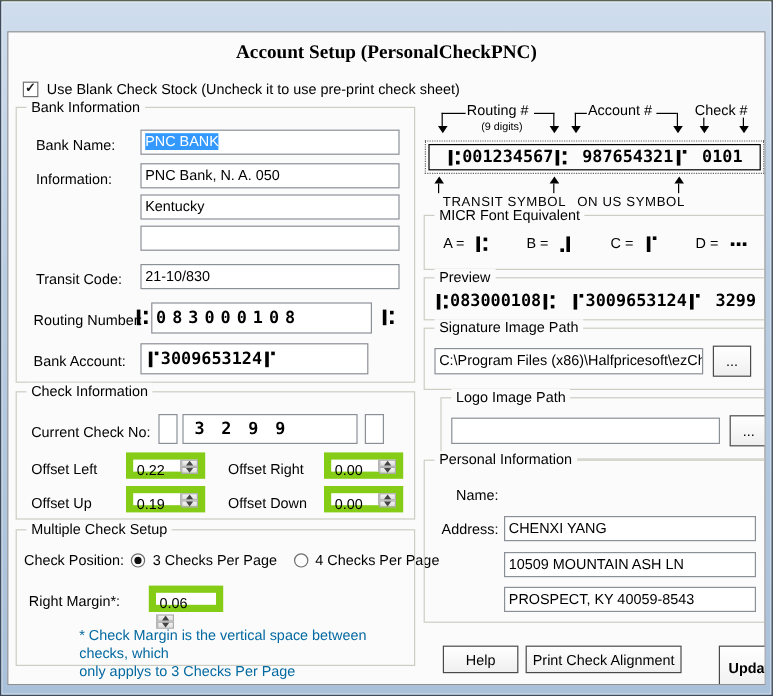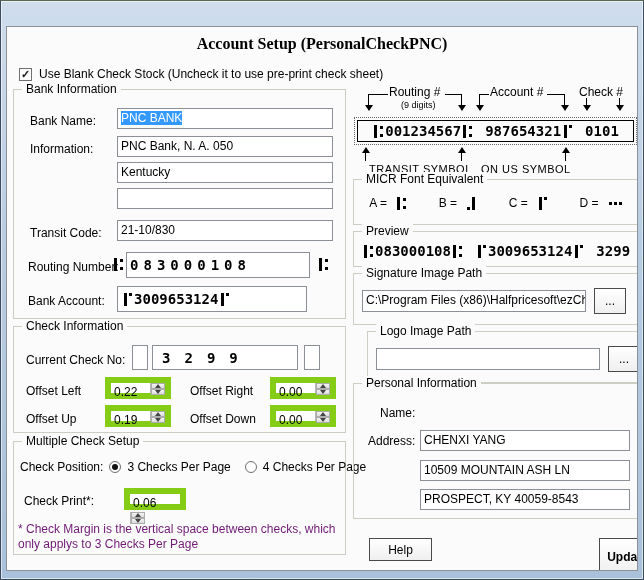--- a/index.html
+++ b/index.html
@@ -71,21 +71,21 @@
   .spin-val { flex:1; font-size:12px; padding:2px 3px; }
   .spin-btns { width:15px; display:flex; flex-direction:column; border-left:1px solid #b5b5b5; }
   .spin-b { flex:1; background:linear-gradient(180deg,#f4f4f4,#dcdcdc); border:1px solid #acacac; display:flex; align-items:center; justify-content:center; }
   .tri-up { width:0; height:0; border-left:3px solid transparent; border-right:3px solid transparent; border-bottom:4px solid #444; }
   .tri-dn { width:0; height:0; border-left:3px solid transparent; border-right:3px solid transparent; border-top:4px solid #444; }
 
   
   .radio { width:12px; height:12px; border:1px solid #6e6e6e; border-radius:50%; background:#fff; position:relative; flex:0 0 auto; }
   .radio.on::after { content:''; position:absolute; left:2px; top:2px; width:6px; height:6px; border-radius:50%; background:#111; }
 
-  .note { font-size:12px; line-height:15px; color:#701a75; }
+  .note { font-size:12px; line-height:15px; color:#0369a1;margin-left:48px; }
 
   
   .diagram { position:absolute; left:346px; top:60px; width:288px; height:114px; font-size:12px; }
   .d-lbl { position:absolute; white-space:nowrap; color:#000; }
   .d-sub { position:absolute; font-size:9px; }
   .hl { position:absolute; height:1px; background:#000; }
   .vl { position:absolute; width:1px; background:#000; }
   .ah-dn { position:absolute; width:0; height:0; border-left:4px solid transparent; border-right:4px solid transparent; border-top:6px solid #000; }
   .ah-up { position:absolute; width:0; height:0; border-left:4px solid transparent; border-right:4px solid transparent; border-bottom:6px solid #000; }
   .micr-sample-outer { position:absolute; left:1px; top:30px; width:283px; border:1px dotted #666; padding:2px; }
@@ -196,21 +196,21 @@
 
     <div class="grp" style="left:6px; top:414px; width:333px; height:114px;">
       <span class="grp-title">Multiple Check Setup</span>
       <div style="position:absolute; left:6px; top:18px; display:flex; align-items:center; gap:6px; font-size:12px; white-space:nowrap;">
         <span>Check Position:</span>
         <span class="radio on"></span>
         <span>3 Checks Per Page</span>
         <span class="radio" style="margin-left:8px;"></span>
         <span>4 Checks Per Page</span>
       </div>
-      <span class="lbl" style="left:10px; top:52px;">Check Print*:</span>
+      <span class="lbl" style="left:10px; top:52px;">Right Margin*:</span>
       <div class="spin" style="left:110px; top:46px; width:62px; height:22px;flex-direction:column;">
         <span class="spin-val">0.06</span>
         <span class="spin-btns">
             <span class="spin-b">
               <span class="tri-up"></span>
             </span>
             <span class="spin-b">
               <span class="tri-dn"></span>
             </span>
           </span>
@@ -367,16 +367,17 @@
     <div class="grp" style="left:346px; top:356px; width:287px; height:136px;">
       <span class="grp-title">Personal Information</span>
       <span class="lbl" style="left:26px; top:22px;">Name:</span>
       <span class="lbl" style="left:14px; top:50px;">Address:</span>
       <div class="field" style="left:66px; top:46px; width:210px; height:21px;">CHENXI YANG</div>
       <div class="field" style="left:66px; top:76px; width:210px; height:21px;">10509 MOUNTAIN ASH LN</div>
       <div class="field" style="left:66px; top:105px; width:210px; height:21px;">PROSPECT, KY 40059-8543</div>
     </div>
 
     <div class="btn" style="left:362px; top:511px; width:63px; height:23px;">Help</div>
+    <div class="btn" style="left:431px; top:511px; width:130px; height:23px;">Print Check Alignment</div>
     <div class="btn" style="left:592px; top:511px; width:57px; height:38px;font-weight:bold;">Update</div>
 
   </div>
 </div>
 
 </body></html>

